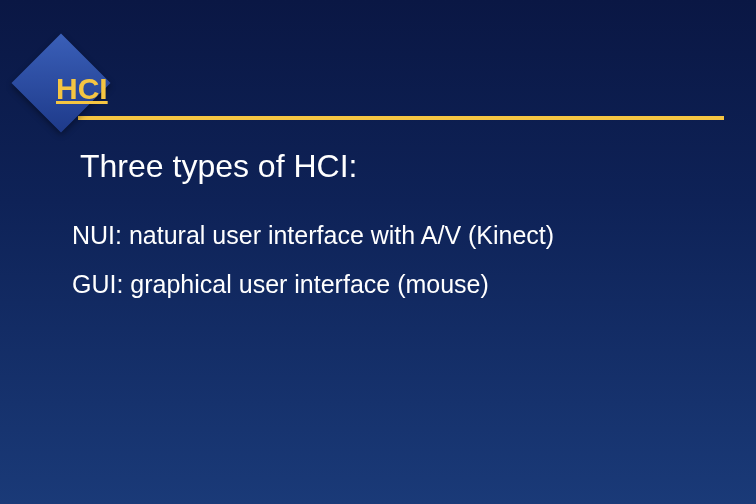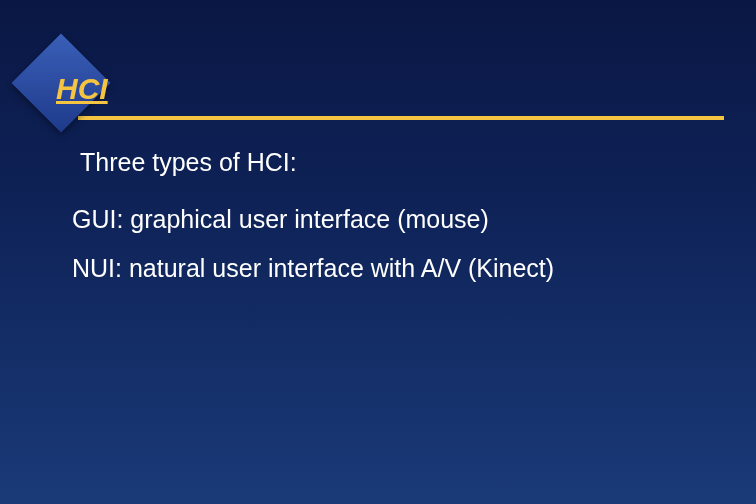--- a/index.html
+++ b/index.html
@@ -19,21 +19,20 @@
     transform: rotate(45deg);
     box-shadow: 2px 2px 6px rgba(0,0,0,0.4);
     z-index: 1;
   }
   .title {
     position: absolute;
     top: 72px;
     left: 56px;
     font-size: 30px;
     font-weight: bold;
-    font-style: italic;
     color: #f5c542;
     text-decoration: underline;
     z-index: 2;
   }
   .rule {
     position: absolute;
     top: 116px;
     left: 78px;
     width: 646px;
     height: 4px;
@@ -41,34 +40,34 @@
     z-index: 0;
   }
   .content {
     position: absolute;
     top: 148px;
     left: 72px;
     right: 40px;
   }
   .intro {
     color: #ffffff;
-    font-size: 25px;
-    margin-bottom: 28px;
+    font-size: 32px;
+    margin-bottom: 36px;
     margin-left: 8px;
   }
   .item {
     color: #ffffff;
     font-size: 25px;
     margin-bottom: 20px;
   }
 </style>
 </head>
 <body>
 
 <div class="diamond"></div>
 <div class="title">HCI</div>
 <div class="rule"></div>
 
 <div class="content">
   <div class="intro">Three types of HCI:</div>
+  <div class="item">NUI: natural user interface with A/V (Kinect)</div>
   <div class="item">GUI: graphical user interface (mouse)</div>
-  <div class="item">NUI: natural user interface with A/V (Kinect)</div>
 </div>
 
 </body></html>

